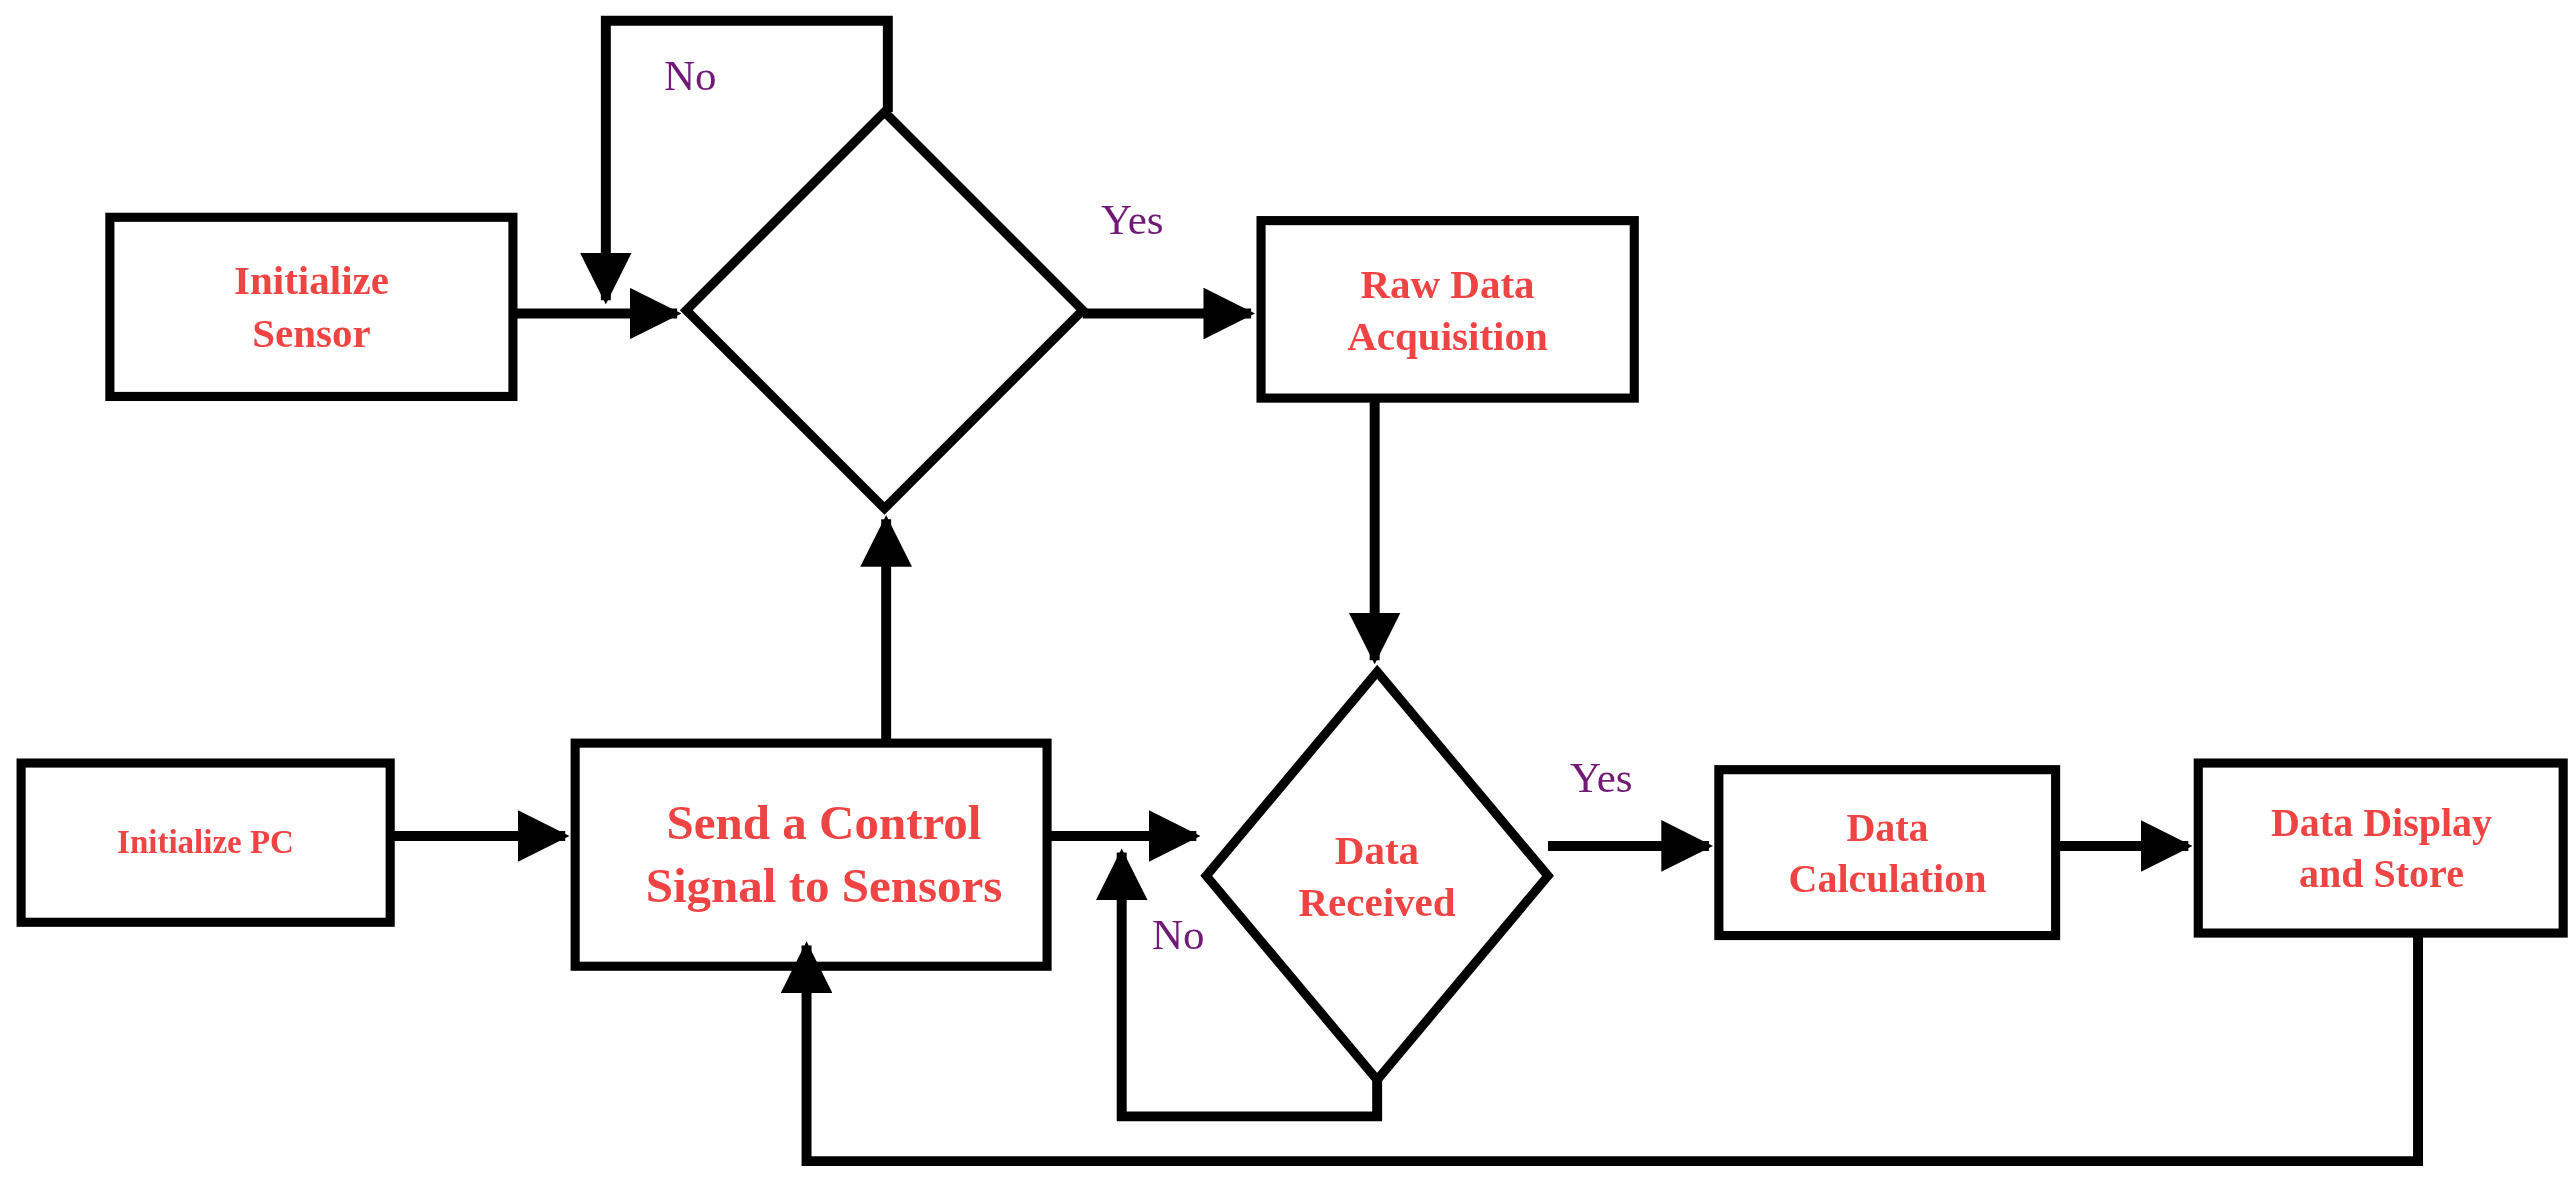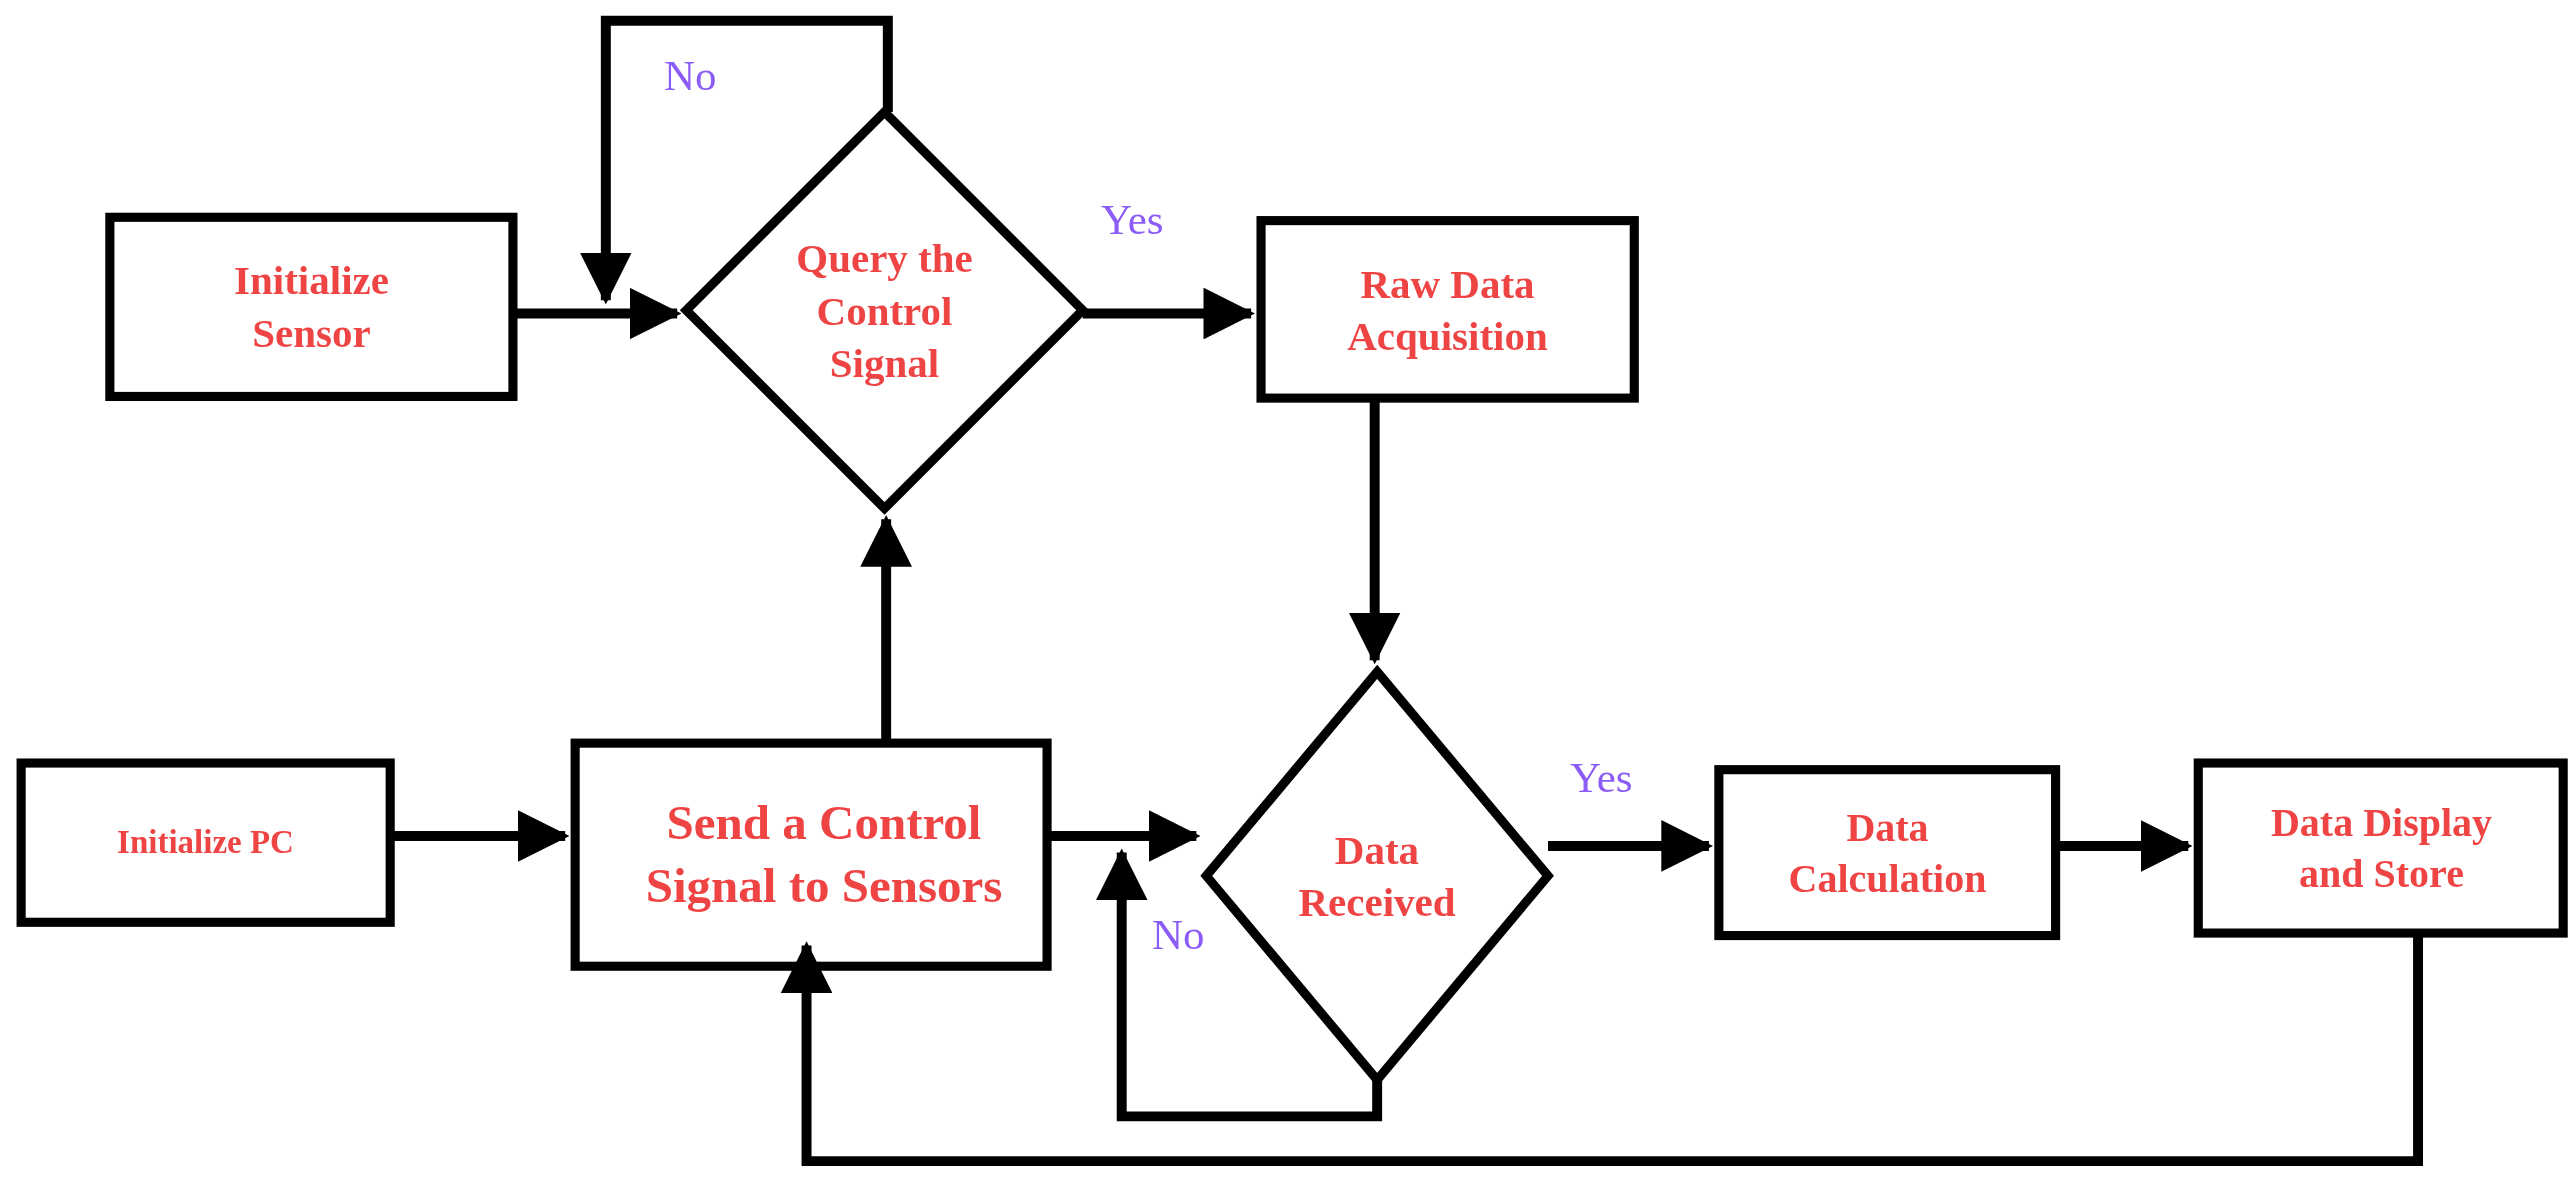--- a/index.html
+++ b/index.html
@@ -18,21 +18,21 @@
     font-weight:bold;
     color:#ef4444;
     line-height:1.28;
     pointer-events:none;
     white-space:pre-line;
   }
   .edge-label{
     position:absolute;
     font-family:"Liberation Serif", serif;
     font-weight:normal;
-    color:#8b5cf6;
+    color:#701a75;
     white-space:nowrap;
   }
 </style>
 </head>
 <body>
 
 <div id="stage">
 
   <svg viewBox="0 0 3105 1436" xmlns="http://www.w3.org/2000/svg">
     <defs>
@@ -77,23 +77,20 @@
       <path d="M 2478 1020 L 2638 1020" marker-end="url(#ah)"></path>
 
       <path d="M 2915 1125 L 2915 1400 L 972 1400 L 972 1140" marker-end="url(#ah)"></path>
 
     </g>
   </svg>
 
   <div class="node-label" style="left:110px; top:217px; width:403px; height:179px; font-size:41px;">Initialize
 Sensor</div>
 
-  <div class="node-label" style="left:686px; top:113px; width:397px; height:396px; font-size:41px;">Query the
-Control
-Signal</div>
 
   <div class="node-label" style="left:1261px; top:221px; width:373px; height:178px; font-size:41px;">Raw Data
 Acquisition</div>
 
   <div class="node-label" style="left:21px; top:763px; width:369px; height:159px; font-size:33px;">Initialize PC</div>
 
   <div class="node-label" style="left:588px; top:743px; width:472px; height:223px; font-size:49px;">Send a Control
 Signal to Sensors</div>
 
   <div class="node-label" style="left:1206px; top:672px; width:342px; height:408px; font-size:41px;">Data

